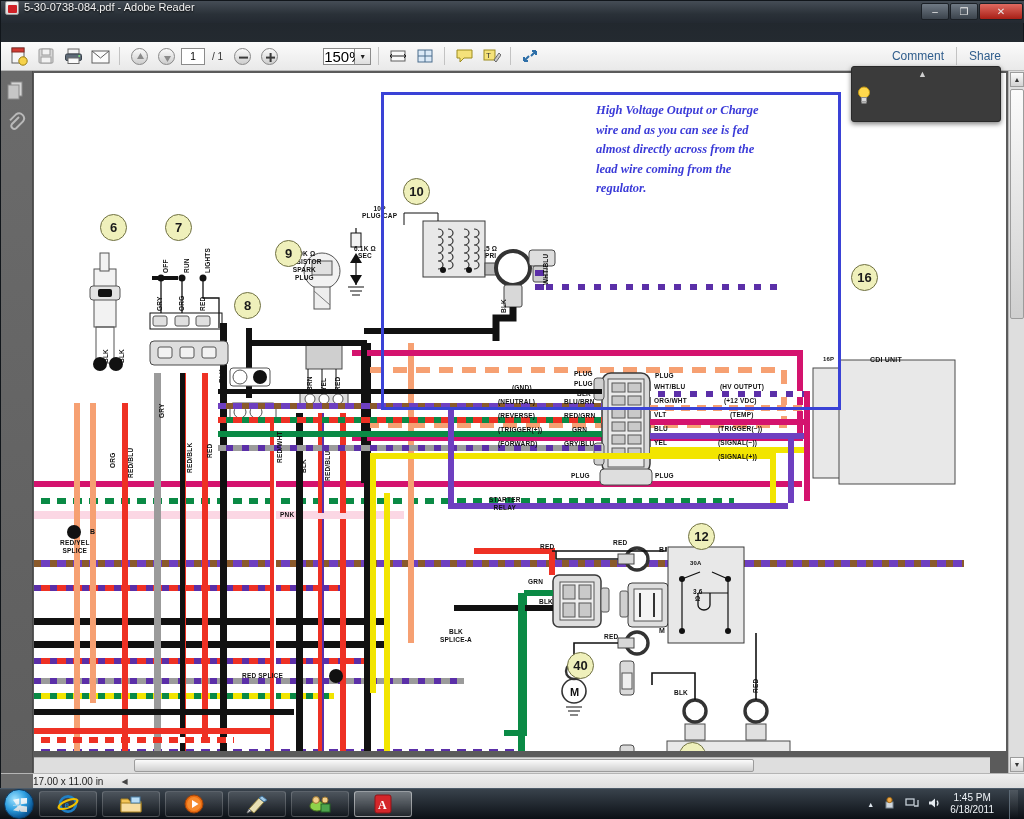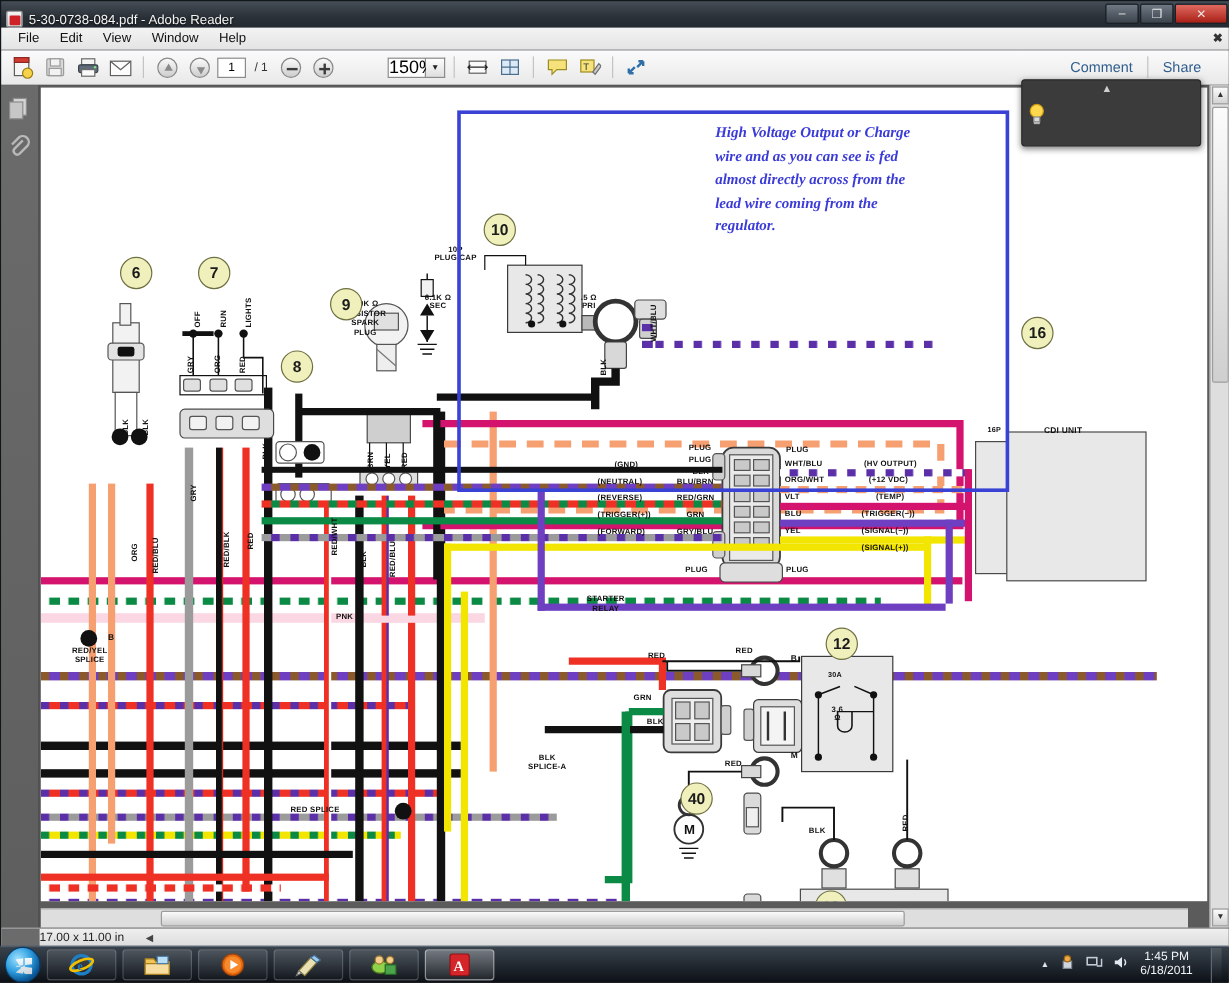--- a/index.html
+++ b/index.html
@@ -13,21 +13,21 @@
 
   
   .win-frame {
     position:absolute; left:0; top:0; width:1024px; height:788px;
     background:linear-gradient(#20262c,#3c444c 40%,#2c333a);
     border:1px solid #11161b;
   }
   .titlebar {
     position:absolute; left:0; top:0; height:22px; width:1024px;
     background:linear-gradient(#454d56,#2a3138 60%,#232931);
-    display:flex; align-items:flex-end; padding-left:4px;
+    display:flex; align-items:flex-start; padding-left:4px;
   }
   .title-icon {
     width:14px; height:14px; margin-right:5px; border-radius:2px;
     background:linear-gradient(#f4f4f4,#d9d9d9); border:1px solid #9a9a9a;
     position:relative; flex:0 0 auto;
   }
   .title-icon:after{
     content:""; position:absolute; left:2px; top:3px; width:9px; height:8px;
     background:#cf2127; border-radius:1px;
   }
@@ -207,28 +207,20 @@
     <div class="titlebar">
       <div class="title-icon"></div>
       <div class="title-text">5-30-0738-084.pdf - Adobe Reader</div>
       <div class="win-buttons">
         <div class="win-btn">–</div>
         <div class="win-btn">❐</div>
         <div class="win-btn close">✕</div>
       </div>
     </div>
 
-    <div class="menubar">
-      <div class="menu-item">File</div>
-      <div class="menu-item">Edit</div>
-      <div class="menu-item">View</div>
-      <div class="menu-item">Window</div>
-      <div class="menu-item">Help</div>
-      <div class="menu-close-x">✖</div>
-    </div>
 
     <div class="toolbar">
       <div class="tb-ico">
         <svg width="19" height="19" viewBox="0 0 19 19">
           <rect x="2" y="1" width="12" height="15" fill="#f6f6f6" stroke="#5e5e5e"></rect>
           <rect x="2" y="1" width="12" height="4" fill="#d23b32" stroke="#8c2a22"></rect>
           <circle cx="13" cy="14" r="4.2" fill="#f6d24a" stroke="#9a7d12"></circle>
         </svg>
       </div>
       <div class="tb-ico">

